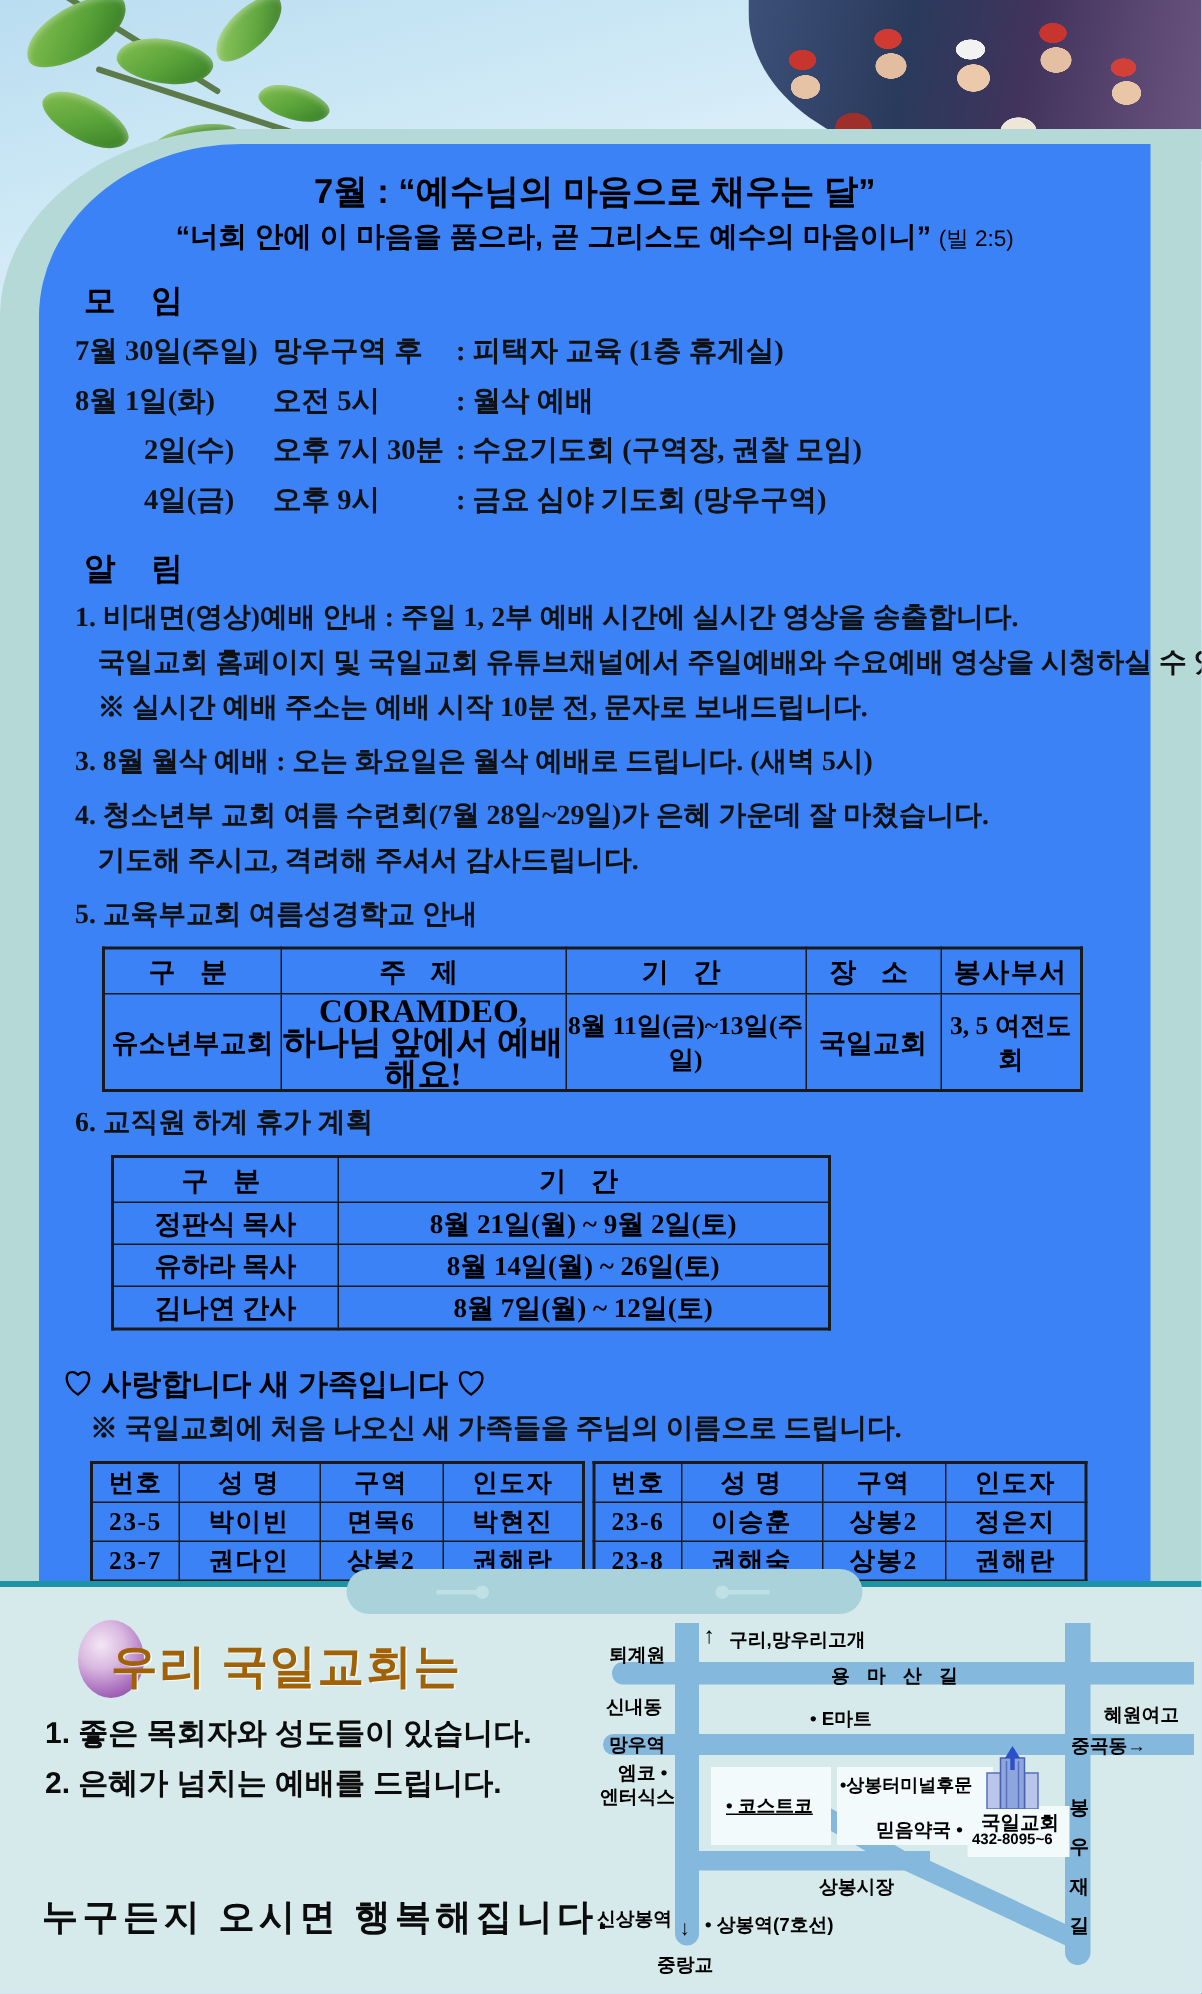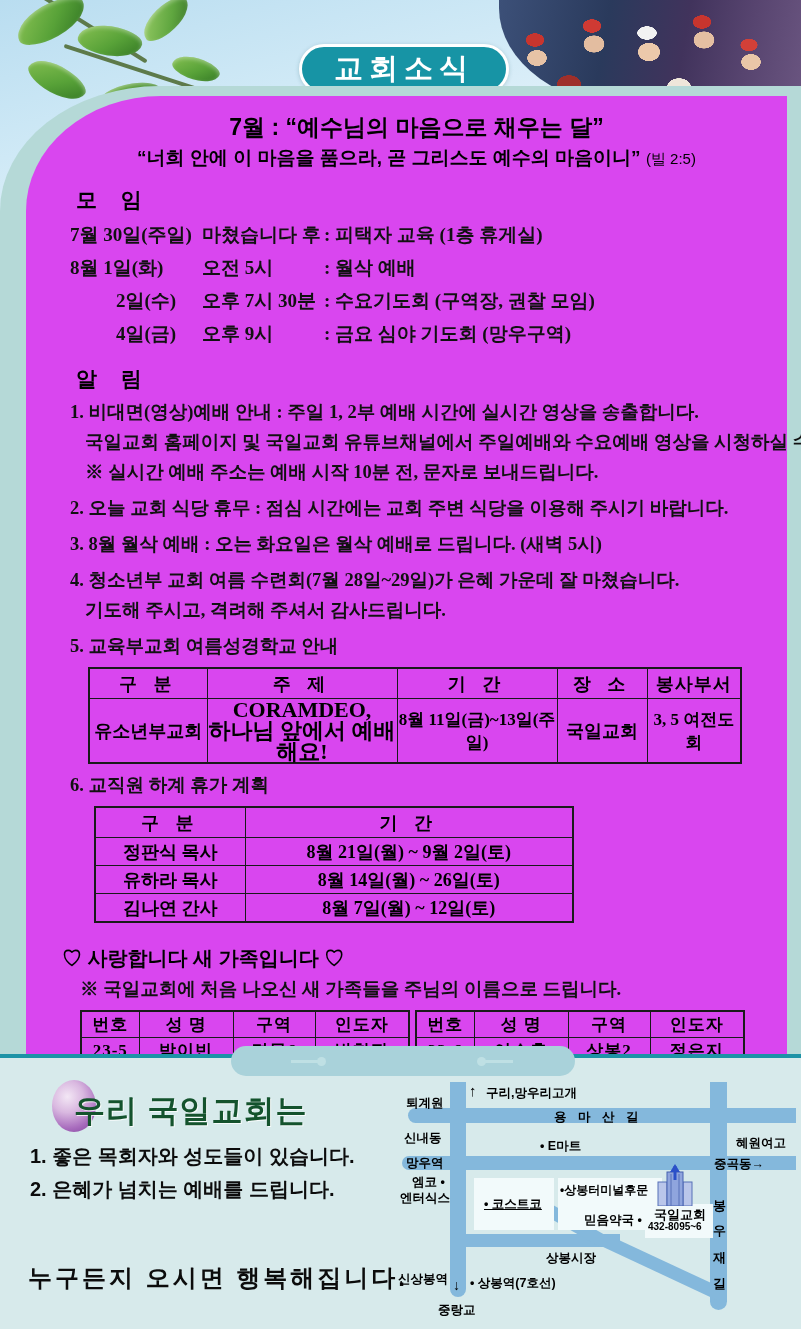--- a/index.html
+++ b/index.html
@@ -29,22 +29,22 @@
            radial-gradient(20px 16px at 180px 88px,#efe6da 60%,rgba(0,0,0,0) 62%),
            linear-gradient(100deg,#3c5078 0%,#2a3a5c 35%,#41335c 60%,#57446f 80%,#6a5580 100%);}
   
   .pill-news{position:absolute;left:299px;top:44px;width:204px;height:44px;background:#1794a5;
              border:3px solid #ffffff;border-radius:26px;box-shadow:0 1px 4px rgba(30,90,100,.25);
              display:flex;align-items:center;justify-content:center;}
   .pill-news span{color:#fff;font-size:29px;font-weight:bold;letter-spacing:6px;}
   
   .band{position:absolute;left:0;top:86px;width:801px;height:972px;background:#b5d9d7;
         border-top-left-radius:160px 125px;}
-  .panel{position:absolute;left:26px;top:96px;width:741px;height:961px;background:#d946ef;
-         border-top-left-radius:135px 115px;padding-left:20px;}
+  .panel{position:absolute;left:26px;top:96px;width:741px;height:961px;background:#3b82f6;
+         border-top-left-radius:135px 115px;}
   .panel-inner{position:relative;width:100%;height:100%;}
   .doc-title{margin:16px 0 2px 0;text-align:center;font-size:23px;font-weight:bold;color:#000;}
   .doc-sub{text-align:center;font-size:19px;font-weight:bold;color:#000;}
   .doc-sub .ref{font-size:15px;font-weight:normal;}
   .sec-head{margin:15px 0 4px 30px;font-size:21px;font-weight:bold;letter-spacing:9px;color:#000;}
   .serif{font-family:"Liberation Serif",serif;}
   .sch{margin-left:24px;}
   .sch-row{font-size:19px;font-weight:600;line-height:33px;white-space:nowrap;}
   .sch-date{display:inline-block;width:132px;}
   .sch-date.in2{padding-left:46px;width:86px;}
@@ -76,21 +76,21 @@
   .pill-guide-bg{position:absolute;left:231px;top:1046px;width:344px;height:30px;border-radius:16px;background:#a9d2da;}
   .pill-guide{position:absolute;left:281px;top:1038px;width:242px;height:46px;border-radius:24px;background:#1794a5;
               display:flex;align-items:center;justify-content:center;}
   .pill-guide span{color:#fff;font-size:28px;font-weight:bold;letter-spacing:5px;}
   .g-dot{position:absolute;top:1057px;width:9px;height:9px;border-radius:50%;background:#bfe0e4;}
   .g-dash{position:absolute;top:1060px;height:3px;background:#bfe0e4;}
   
   .bottom{position:absolute;left:0;top:1058px;width:801px;height:271px;background:#d7eaeb;}
   .sphere{position:absolute;left:52px;top:1080px;width:44px;height:52px;border-radius:50%;
           background:radial-gradient(circle at 35% 32%,#f3e7f5 0%,#d9b8e0 35%,#a86cbd 70%,#7c3f99 100%);}
-  .intro-head{position:absolute;left:74px;top:1090px;font-size:31px;font-weight:bold;color:#14532d;
+  .intro-head{position:absolute;left:74px;top:1090px;font-size:31px;font-weight:bold;color:#a16207;
               text-shadow:1px 1px 0 rgba(255,255,255,.8);letter-spacing:1px;}
   .points{position:absolute;left:30px;top:1140px;width:370px;}
   .points div{font-size:20px;font-weight:bold;color:#0c0c0c;line-height:33px;white-space:nowrap;}
   .slogan{position:absolute;left:28px;top:1262px;font-size:24px;font-weight:bold;color:#0c0c0c;letter-spacing:3px;white-space:nowrap;}
   
   .map{position:absolute;left:398px;top:1082px;width:398px;height:242px;font-size:12.5px;font-weight:bold;color:#000;}
   .road{position:absolute;background:#84b8dc;}
   .blk{position:absolute;background:#f2fafb;}
   .mlbl{position:absolute;white-space:nowrap;}
   .vtext{position:absolute;writing-mode:vertical-rl;text-orientation:upright;letter-spacing:13px;font-size:13px;}
@@ -114,55 +114,51 @@
     <div class="leaf" style="left:52px;top:126px;width:52px;height:24px;transform:rotate(46deg);"></div>
     <div class="leaf" style="left:148px;top:128px;width:42px;height:20px;transform:rotate(-28deg);background:linear-gradient(135deg,#8cc455,#4e9634 60%,#2c6a1f);"></div>
     <div class="leaf" style="left:214px;top:96px;width:34px;height:16px;transform:rotate(10deg);"></div>
     <div class="leaf" style="left:238px;top:148px;width:28px;height:13px;transform:rotate(32deg);"></div>
   </div>
   <div class="sparkle" style="left:450px;top:88px;width:14px;height:14px;"></div>
   <div class="sparkle" style="left:520px;top:55px;width:9px;height:9px;"></div>
   <div class="sparkle" style="left:543px;top:136px;width:11px;height:11px;"></div>
   <div class="photo"></div>
 
-  <div class="pill-news">
-    <span>교회소식</span>
-  </div>
 
   <div class="band"></div>
   <div class="panel">
     <div class="panel-inner">
       <div class="doc-title">7월 : “예수님의 마음으로 채우는 달”</div>
       <div class="doc-sub">
         <span>“너희 안에 이 마음을 품으라, 곧 그리스도 예수의 마음이니”</span>
         <span class="ref">(빌 2:5)</span>
       </div>
 
       <div class="sec-head">모 임</div>
       <div class="sch serif">
         <div class="sch-row">
-          <span class="sch-date">7월 30일(주일)</span><span class="sch-time">마쳤습니다 후</span><span>: 피택자 교육 (1층 휴게실)</span>
+          <span class="sch-date">7월 30일(주일)</span><span class="sch-time">망우구역 후</span><span>: 피택자 교육 (1층 휴게실)</span>
         </div>
         <div class="sch-row">
           <span class="sch-date">8월  1일(화)</span><span class="sch-time">오전 5시</span><span>: 월삭 예배</span>
         </div>
         <div class="sch-row">
           <span class="sch-date in2">2일(수)</span><span class="sch-time">오후 7시 30분</span><span>: 수요기도회 (구역장, 권찰 모임)</span>
         </div>
         <div class="sch-row">
           <span class="sch-date in2">4일(금)</span><span class="sch-time">오후 9시</span><span>: 금요 심야 기도회 (망우구역)</span>
         </div>
       </div>
 
       <div class="sec-head">알 림</div>
       <div class="notice serif">
         <div class="n-line">1. 비대면(영상)예배 안내 : 주일 1, 2부 예배 시간에 실시간 영상을 송출합니다.</div>
         <div class="n-line n-ind">국일교회 홈페이지 및 국일교회 유튜브채널에서 주일예배와 수요예배 영상을 시청하실 수 있습니다.</div>
         <div class="n-line n-ind">※ 실시간 예배 주소는 예배 시작 10분 전, 문자로 보내드립니다.</div>
-        <div class="n-line n-gap">2. 오늘 교회 식당 휴무 : 점심 시간에는 교회 주변 식당을 이용해 주시기 바랍니다.</div>
         <div class="n-line n-gap">3. 8월 월삭 예배 : 오는 화요일은 월삭 예배로 드립니다. (새벽 5시)</div>
         <div class="n-line n-gap">4. 청소년부 교회 여름 수련회(7월 28일~29일)가 은혜 가운데 잘 마쳤습니다.</div>
         <div class="n-line n-ind">기도해 주시고, 격려해 주셔서 감사드립니다.</div>
         <div class="n-line n-gap">5. 교육부교회 여름성경학교 안내</div>
       </div>
 
       <table class="tb vbs">
         <colgroup>
             <col style="width:118px">
             <col style="width:190px">

